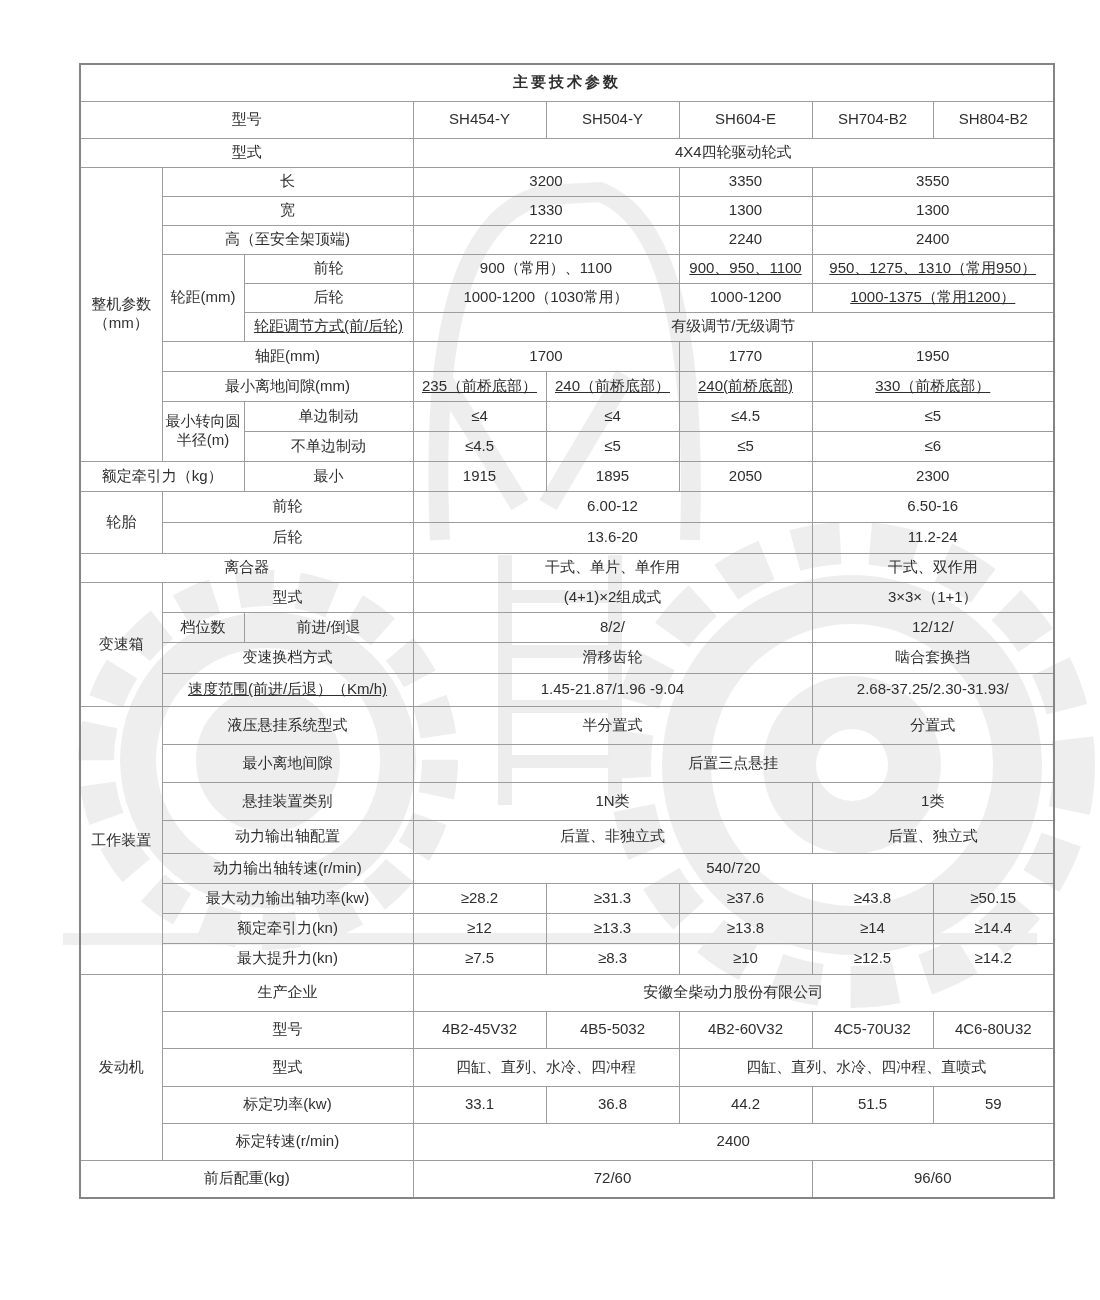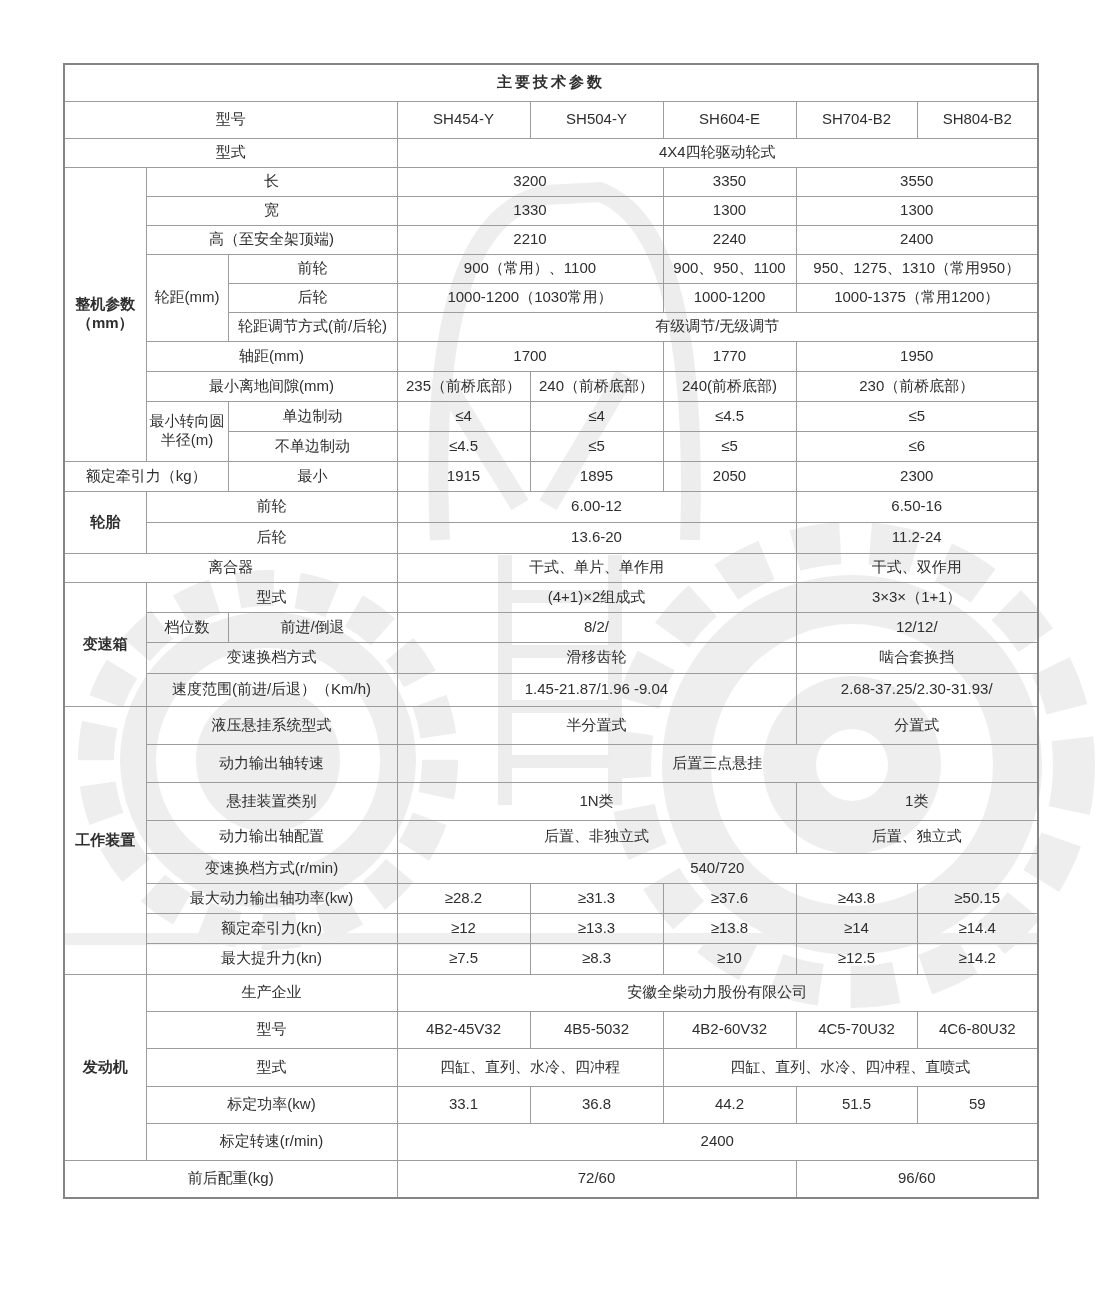--- a/index.html
+++ b/index.html
@@ -9,21 +9,21 @@
     position:relative;
     overflow:hidden;
     font-family:"Liberation Sans","DejaVu Sans",sans-serif;
     color:#2e2e2e;
   }
   .watermark{
     position:absolute;left:0;top:0;width:1100px;height:1300px;
     z-index:0;pointer-events:none;
   }
   table.spec{
-    position:absolute;left:63px;top:63px;width:974px;
+    position:absolute;left:79px;top:63px;width:974px;
     border-collapse:collapse;table-layout:fixed;
     background:transparent;
     border:2px solid #858585;
     z-index:1;
   }
   table.spec td{
     border:1px solid #9c9c9c;
     text-align:center;vertical-align:middle;
     font-size:15px;line-height:1.25;
     padding:1px 2px;
@@ -34,22 +34,22 @@
   td.titlebar{
     background-color:#1074ba;
     background-image:radial-gradient(rgba(255,255,255,0.13) 1px, transparent 1.4px);
     background-size:6px 6px;
     color:#ffffff;
     font-size:19px;font-weight:bold;letter-spacing:3px;
     border:2px solid #858585;
   }
   td.lab{font-size:15px;margin-top:8px;}
   td.val{font-size:14.5px;white-space:nowrap;}
-  td.fs14{font-size:13.8px;}
-  td.sect{font-size:15px;font-weight:bold;}
+  td.fs14{font-size:13.8px;text-decoration:underline;}
+  td.sect{font-size:15px;}
 </style>
 </head>
 <body>
 
 <svg class="watermark" viewBox="0 0 1100 1300" xmlns="http://www.w3.org/2000/svg">
   <g opacity="0.85">
 
     <rect x="63" y="933" width="974" height="12" fill="#ededed"></rect>
 
     <path d="M 440 540 Q 425 220 545 195 L 600 192 Q 700 230 690 540" fill="none" stroke="#ebebeb" stroke-width="20"></path>
@@ -159,21 +159,21 @@
     <td class="val" colspan="2">1700</td>
     <td class="val">1770</td>
     <td class="val" colspan="2">1950</td>
   </tr>
 
   <tr style="height:30px">
     <td class="lab" colspan="2">最小离地间隙(mm)</td>
     <td class="val fs14">235（前桥底部）</td>
     <td class="val fs14">240（前桥底部）</td>
     <td class="val fs14">240(前桥底部)</td>
-    <td class="val fs14" colspan="2">230（前桥底部）</td>
+    <td class="val fs14" colspan="2">330（前桥底部）</td>
   </tr>
 
   <tr style="height:30px">
     <td class="lab" rowspan="2">最小转向圆半径(m)</td>
     <td class="lab">单边制动</td>
     <td class="val">≤4</td>
     <td class="val">≤4</td>
     <td class="val">≤4.5</td>
     <td class="val" colspan="2">≤5</td>
   </tr>
@@ -241,38 +241,38 @@
   </tr>
 
   <tr style="height:38px">
     <td class="sect" rowspan="8">工作装置</td>
     <td class="lab" colspan="2">液压悬挂系统型式</td>
     <td class="val" colspan="3">半分置式</td>
     <td class="val" colspan="2">分置式</td>
   </tr>
 
   <tr style="height:38px">
-    <td class="lab" colspan="2">动力输出轴转速</td>
+    <td class="lab" colspan="2">最小离地间隙</td>
     <td class="val" colspan="5">后置三点悬挂</td>
   </tr>
 
   <tr style="height:38px">
     <td class="lab" colspan="2">悬挂装置类别</td>
     <td class="val" colspan="3">1N类</td>
     <td class="val" colspan="2">1类</td>
   </tr>
 
   <tr style="height:33px">
     <td class="lab" colspan="2">动力输出轴配置</td>
     <td class="val" colspan="3">后置、非独立式</td>
     <td class="val" colspan="2">后置、独立式</td>
   </tr>
 
   <tr style="height:30px">
-    <td class="lab" colspan="2">变速换档方式(r/min)</td>
+    <td class="lab" colspan="2">动力输出轴转速(r/min)</td>
     <td class="val" colspan="5">540/720</td>
   </tr>
 
   <tr style="height:30px">
     <td class="lab" colspan="2">最大动力输出轴功率(kw)</td>
     <td class="val">≥28.2</td>
     <td class="val">≥31.3</td>
     <td class="val">≥37.6</td>
     <td class="val">≥43.8</td>
     <td class="val">≥50.15</td>

